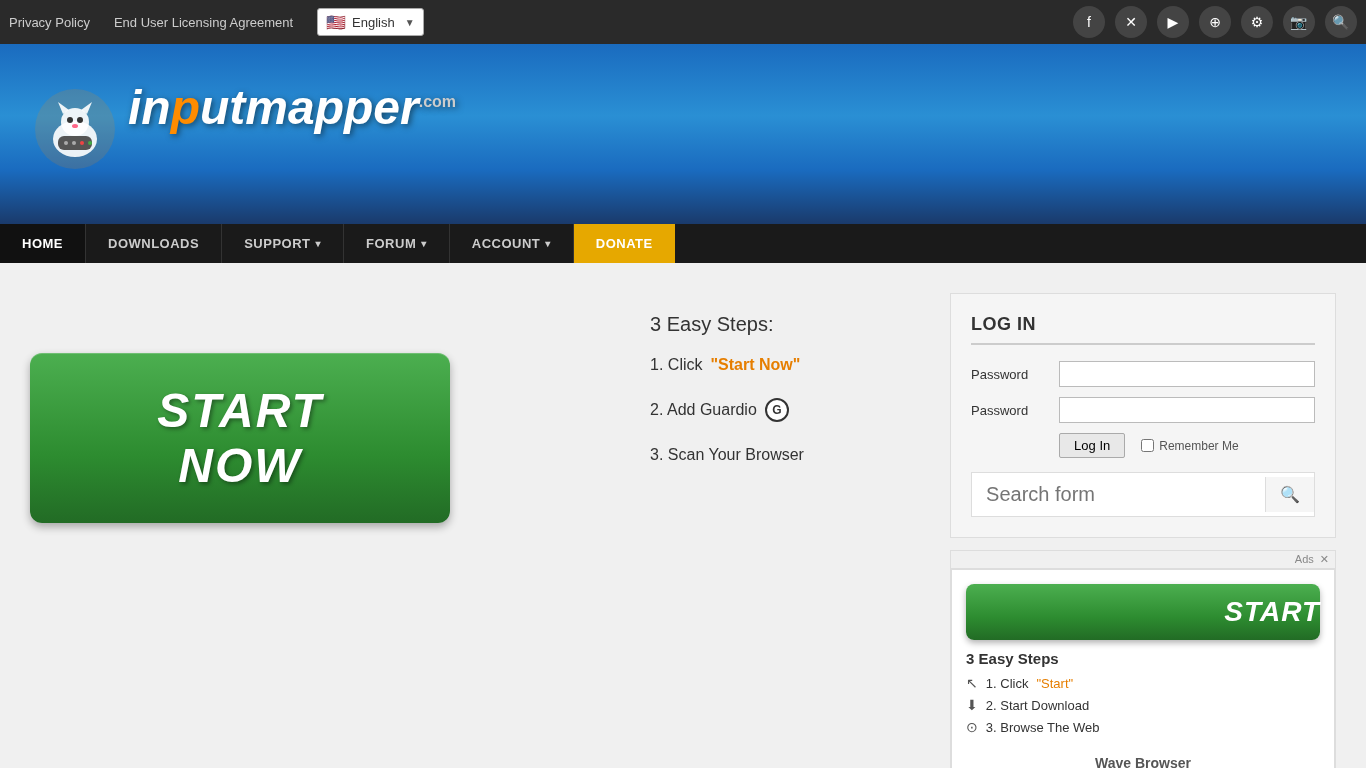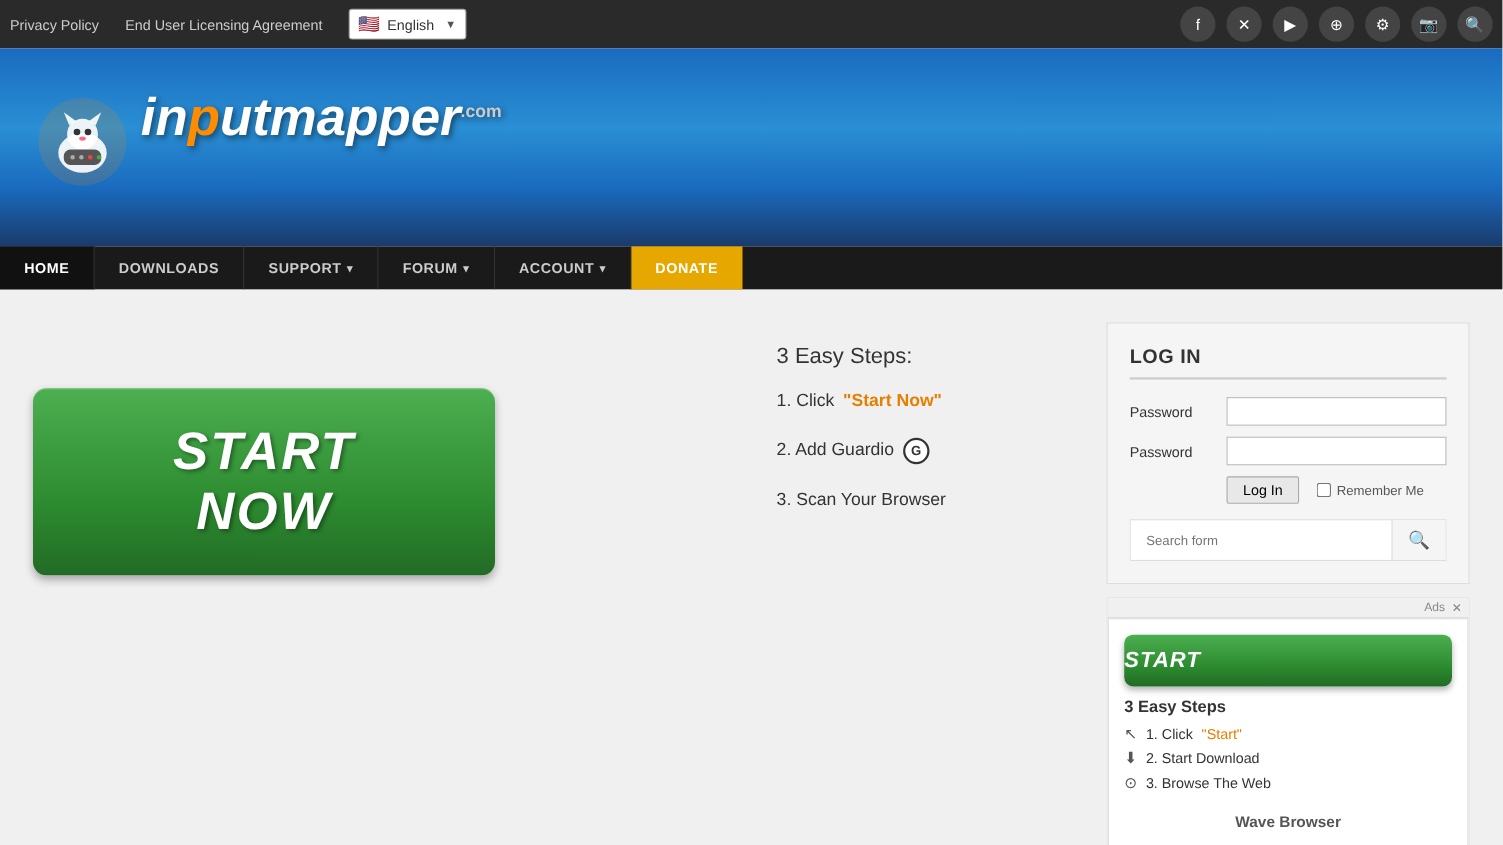--- a/index.html
+++ b/index.html
@@ -228,21 +228,21 @@
       margin-top: 14px;
       display: flex;
       align-items: center;
       border: 1px solid #ddd;
       background: #fff;
     }
     #search-input {
       flex: 1;
       border: none;
       padding: 10px 14px;
-      font-size: 12px;
+      font-size: 20px;
       color: #999;
       outline: none;
     }
     #search-btn {
       background: #f5f5f5;
       border: none;
       border-left: 1px solid #ddd;
       padding: 8px 14px;
       cursor: pointer;
       font-size: 16px;
@@ -255,28 +255,28 @@
       border: 1px solid #ddd;
       padding: 14px;
       display: flex;
       flex-direction: column;
       align-items: center;
       gap: 10px;
     }
     #ad-start-btn {
       background: linear-gradient(to bottom, #4caf50 0%, #2d8c30 60%, #226b25 100%);
       color: #fff;
-      font-size: 20px;
+      font-size: 28px;
       font-weight: 900;
       font-style: italic;
       text-transform: uppercase;
       padding: 12px 0;
       border-radius: 8px;
       width: 100%;
-      text-align: left;
+      text-align: right;
       box-shadow: 0 3px 6px rgba(0,0,0,0.3);
       cursor: pointer;
       letter-spacing: 1px;
     }
     #ad-steps {
       width: 100%;
       font-size: 13px;
       color: #333;
     }
     #ad-steps-title {

